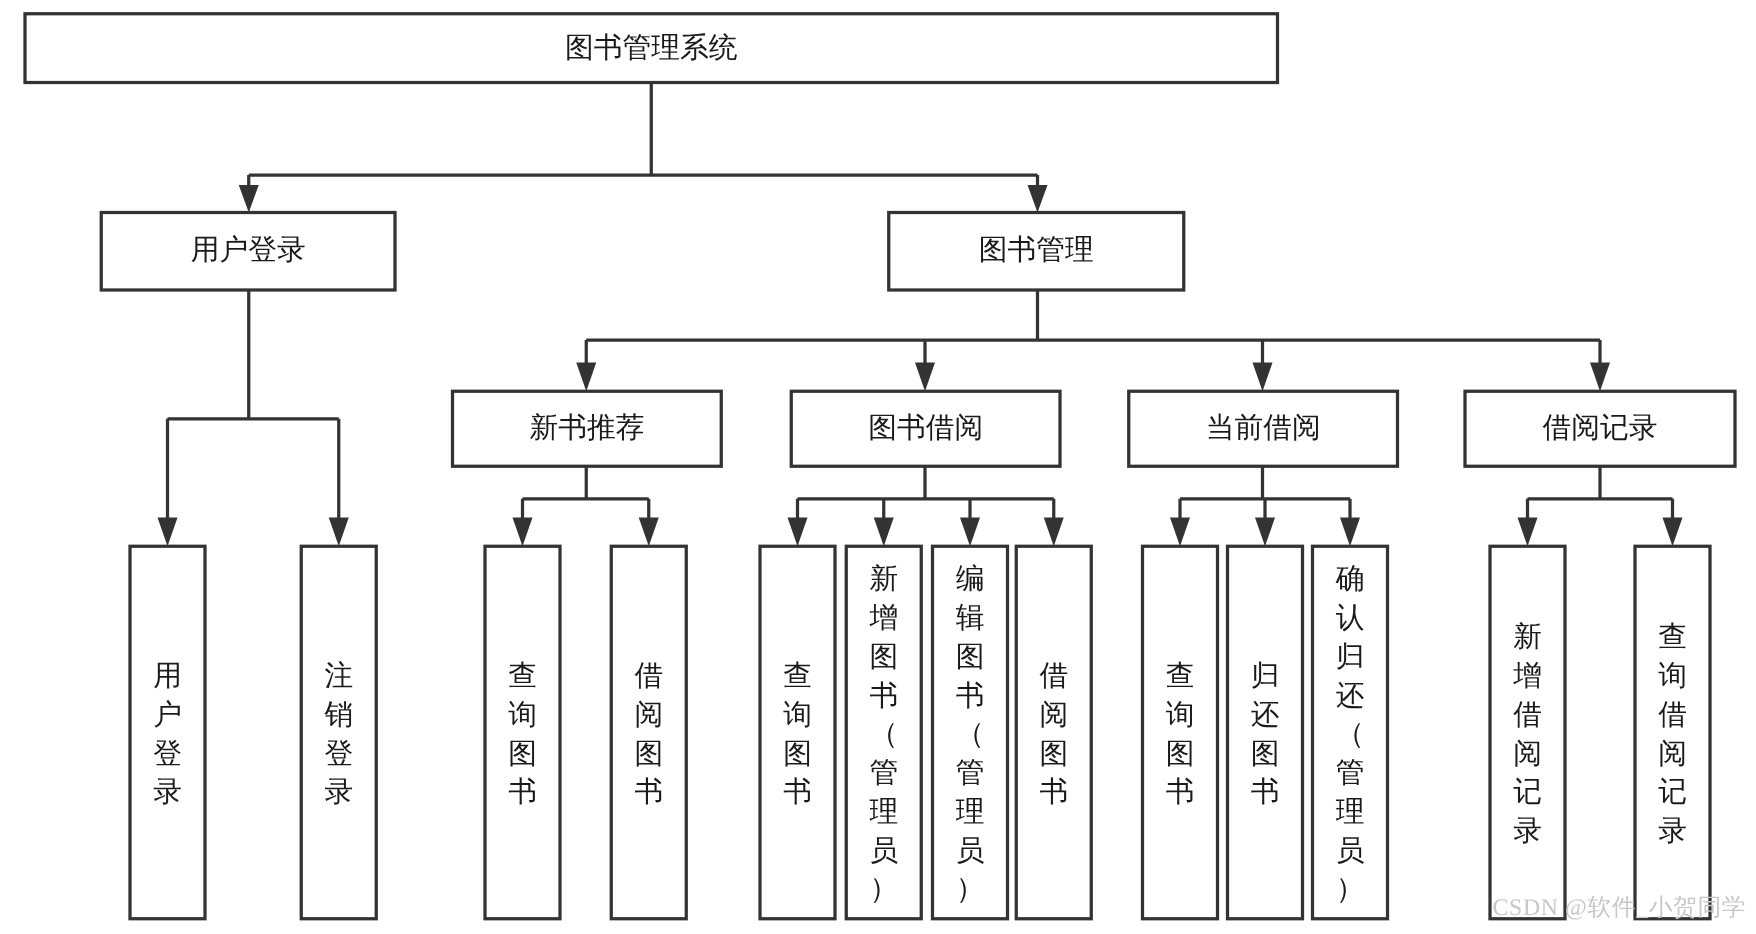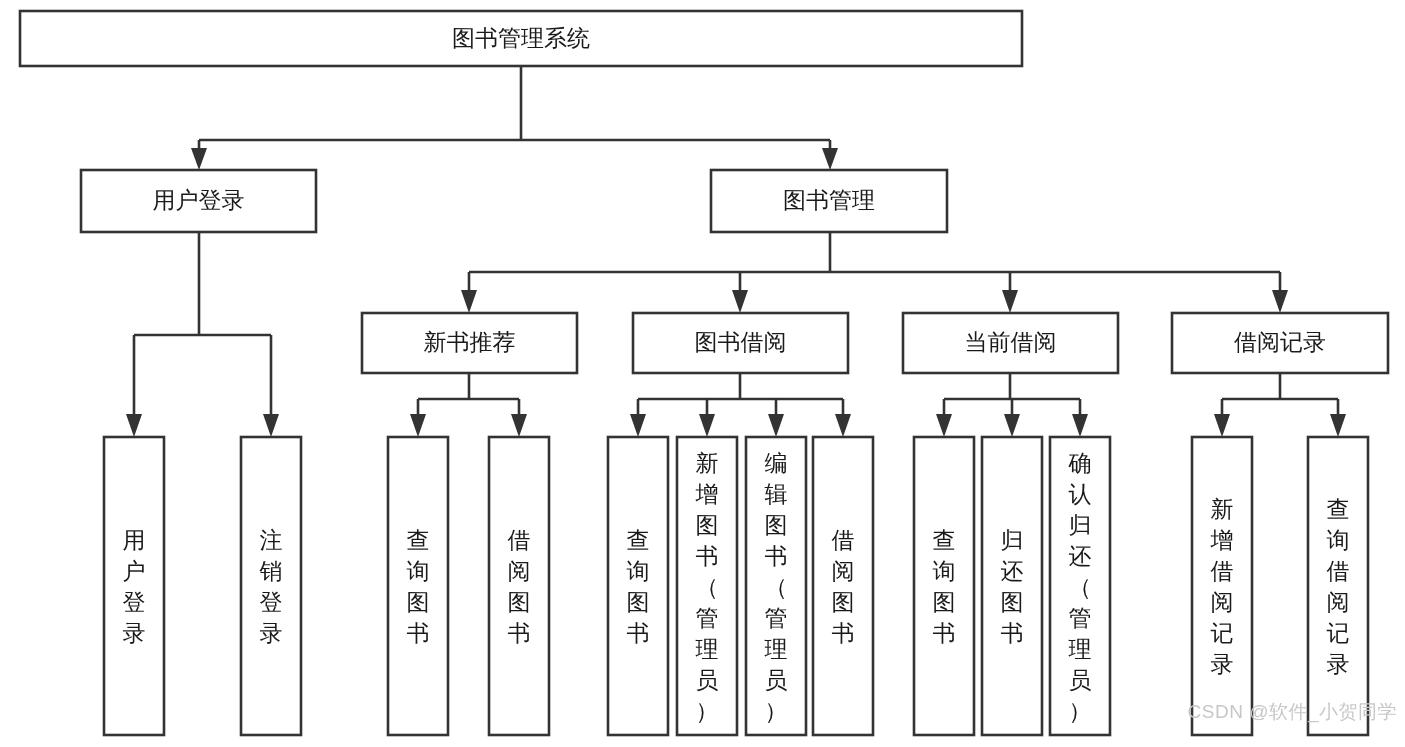--- a/index.html
+++ b/index.html
@@ -20,24 +20,24 @@
     dominant-baseline:middle;
   }
   .vert-char{
     fill:#1a1a1a;
     font-family:"Liberation Sans","DejaVu Sans",sans-serif;
     font-size:23px;
     text-anchor:middle;
   }
   .watermark{
     position:absolute;
-    right:8px;bottom:22px;
+    right:8px;bottom:8px;
     color:#c7c7c7;
     font-size:19px;
-    font-family:Liberation Sans, sans-serif;
+    font-family:Liberation Serif, serif;
     white-space:nowrap;
     letter-spacing:0.5px;
   }
 </style>
 </head>
 <body>
 
 <div id="diagram-root">
 <svg width="1405" height="747" viewBox="0 0 1405 747" xmlns="http://www.w3.org/2000/svg">
 

